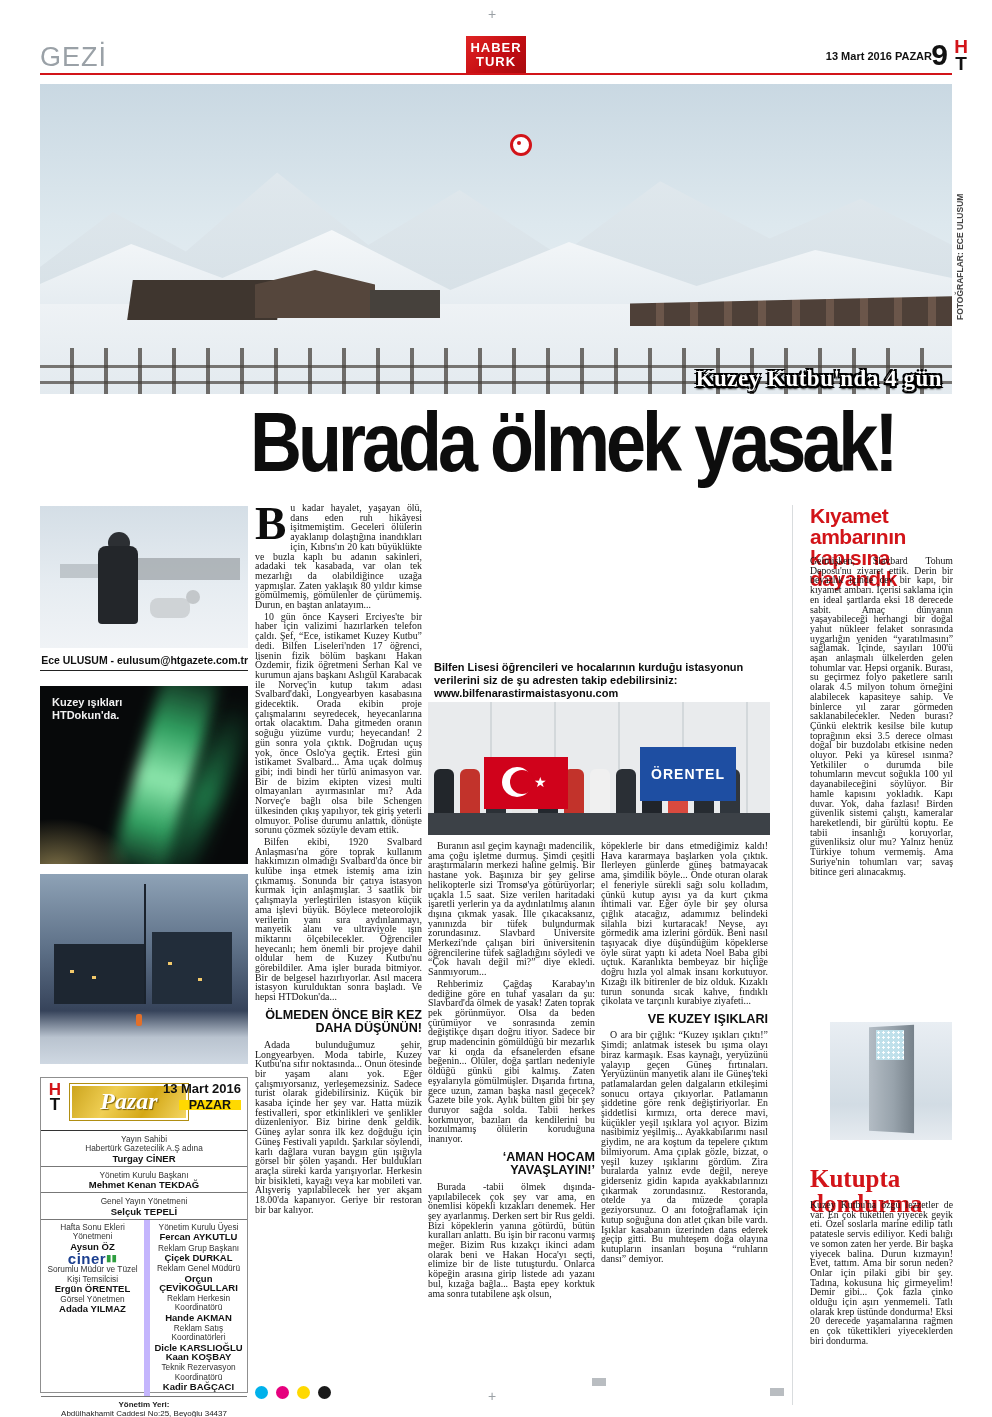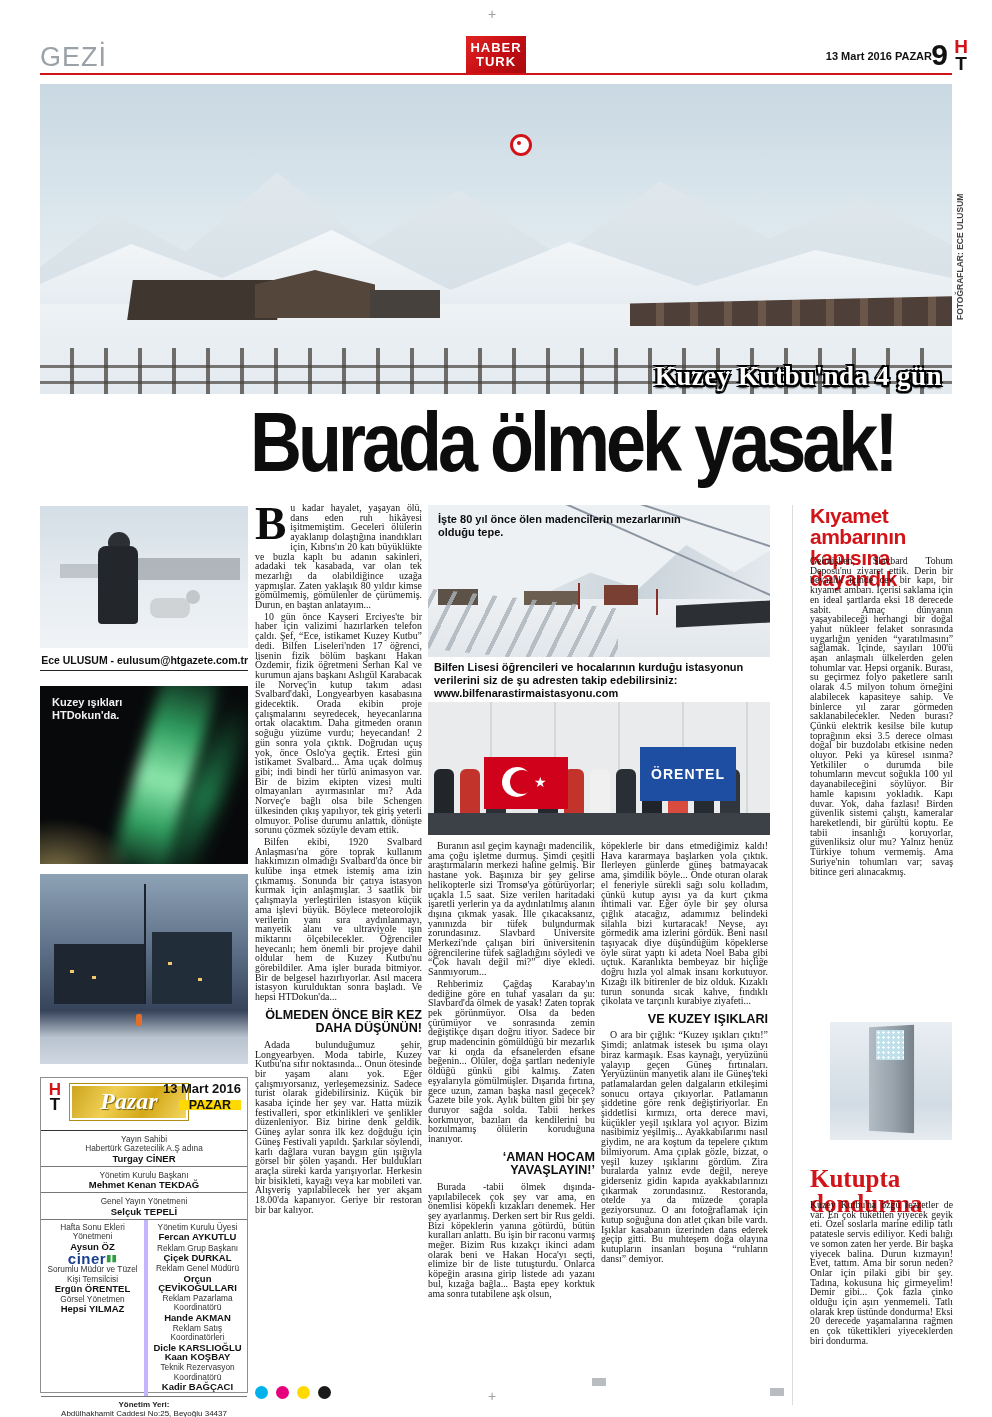--- a/index.html
+++ b/index.html
@@ -41,21 +41,21 @@
      background:repeating-linear-gradient(90deg,#4e4038 0 26px,#6b564a 26px 34px);
      clip-path:polygon(0 25%,100% 0,100% 100%,0 100%);}
   .fence{position:absolute;left:0;bottom:0;width:100%;height:46px;
      background:repeating-linear-gradient(90deg,transparent 0 30px,rgba(70,65,60,.75) 30px 34px);}
   .fence-rail{position:absolute;left:0;bottom:26px;width:100%;height:3px;background:rgba(70,65,60,.7);}
   .fence-rail.r2{bottom:10px;}
   .emblem{position:absolute;left:470px;top:50px;width:16px;height:16px;border-radius:50%;
      background:#fff;border:3px solid #d21419;}
   .emblem:after{content:"";position:absolute;left:4px;top:4px;width:4px;height:4px;border-radius:50%;background:#d21419;}
   .kicker{position:absolute;right:10px;bottom:2px;font-family:"Liberation Serif",serif;
-     font-weight:bold;font-size:27px;color:#fff;letter-spacing:.5px;
+     font-weight:bold;font-size:23px;color:#fff;letter-spacing:.5px;
      text-shadow:-2px -2px 0 #000,2px -2px 0 #000,-2px 2px 0 #000,2px 2px 0 #000,0 3px 2px #000;}
   
   .headline{position:absolute;left:250px;top:394px;width:710px;font-weight:bold;color:#0d0d0d;
      font-size:72px;letter-spacing:-4px;white-space:nowrap;transform:scaleY(1.16);transform-origin:top left;}
   .lead{position:absolute;left:40px;top:403px;width:214px;font-size:11.6px;line-height:11.3px;color:#1c1c1c;}
   
   .ph-ece{left:40px;top:506px;width:208px;height:142px;}
   .ece-sky{position:absolute;inset:0;background:linear-gradient(180deg,#d4dee6 0%,#e6ecf1 55%,#f0f3f6 100%);}
   .ece-bldg{position:absolute;left:90px;top:52px;width:110px;height:22px;background:#9aa0a4;opacity:.7;}
   .ece-bldg2{position:absolute;left:20px;top:58px;width:50px;height:14px;background:#a7adb2;opacity:.6;}
@@ -153,21 +153,21 @@
      font-family:"Liberation Serif",serif;font-style:italic;font-weight:bold;font-size:24px;
      color:#fff;text-shadow:1px 1px 1px #7a600a;display:flex;align-items:center;justify-content:center;}
   .mh-date{position:absolute;right:6px;top:6px;font-size:13px;font-weight:bold;color:#111;}
   .mh-day{position:absolute;right:6px;top:22px;font-size:12.5px;font-weight:bold;color:#111;
      background:#ffd900;padding:1px 10px 0 10px;}
   .mh-row{padding:4px 4px 3px 4px;border-bottom:1px solid #777;}
   .mh-title{color:#333;}
   .mh-name{font-weight:bold;font-size:9.5px;color:#111;}
   .mh-duo{display:grid;grid-template-columns:1fr 1fr;border-bottom:1px solid #777;}
   .mh-duo .cell{padding:3px 2px;}
-  .mh-duo .cell.right{border-left:4px solid #c4b5fd;}
+  .mh-duo .cell.right{border-left:6px solid #c4b5fd;}
   .ciner{font-weight:bold;font-size:15px;color:#1b3f8f;letter-spacing:.5px;margin:3px 0 2px 0;}
   .ciner .spark{color:#2e9e3f;font-size:9px;vertical-align:top;}
   .mh-entry{margin-bottom:2px;}
   .mh-addr{padding:3px 4px;border-bottom:1px solid #777;font-size:8px;line-height:9px;}
   .mh-addr b{font-size:8px;}
   
   .dots{position:absolute;left:255px;top:1386px;display:flex;gap:8px;}
   .dot{width:13px;height:13px;border-radius:50%;}
   .reg-plus{position:absolute;color:#9aa0a5;font-size:14px;}
   .reg-square{position:absolute;width:14px;height:8px;background:#b9bdc1;}
@@ -268,38 +268,38 @@
           <div class="mh-title">Hafta Sonu Ekleri Yönetmeni</div>
           <div class="mh-name">Aysun ÖZ</div>
         </div>
         <div class="ciner"><span>ciner</span><span class="spark">▮▮</span></div>
         <div class="mh-entry">
           <div class="mh-title">Sorumlu Müdür ve Tüzel Kişi Temsilcisi</div>
           <div class="mh-name">Ergün ÖRENTEL</div>
         </div>
         <div class="mh-entry">
           <div class="mh-title">Görsel Yönetmen</div>
-          <div class="mh-name">Hepsi YILMAZ</div>
+          <div class="mh-name">Adada YILMAZ</div>
         </div>
       </div>
       <div class="cell right">
         <div class="mh-entry">
           <div class="mh-title">Yönetim Kurulu Üyesi</div>
           <div class="mh-name">Fercan AYKUTLU</div>
         </div>
         <div class="mh-entry">
           <div class="mh-title">Reklam Grup Başkanı</div>
           <div class="mh-name">Çiçek DURKAL</div>
         </div>
         <div class="mh-entry">
           <div class="mh-title">Reklam Genel Müdürü</div>
           <div class="mh-name">Orçun ÇEVİKOĞULLARI</div>
         </div>
         <div class="mh-entry">
-          <div class="mh-title">Reklam Pazarlama Koordinatörü</div>
+          <div class="mh-title">Reklam Herkesin Koordinatörü</div>
           <div class="mh-name">Hande AKMAN</div>
         </div>
         <div class="mh-entry">
           <div class="mh-title">Reklam Satış Koordinatörleri</div>
           <div class="mh-name">Dicle KARSLIOĞLU</div>
           <div class="mh-name">Kaan KOŞBAY</div>
         </div>
         <div class="mh-entry">
           <div class="mh-title">Teknik Rezervasyon Koordinatörü</div>
           <div class="mh-name">Kadir BAĞÇACI</div>
@@ -315,35 +315,20 @@
   </div>
 
   <div class="col col1">
     <p><span class="dropcap">B</span><span>u kadar hayalet, yaşayan ölü, dans eden ruh hikâyesi işitmemiştim. Geceleri ölülerin ayaklanıp dolaştığına inandıkları için, Kıbrıs'ın 20 katı büyüklükte ve buzla kaplı bu adanın sakinleri, adadaki tek kasabada, var olan tek mezarlığı da olabildiğince uzağa yapmışlar. Zaten yaklaşık 80 yıldır kimse gömülmemiş, gömülenler de çürümemiş. Durun, en baştan anlatayım...</span></p>
     <p class="indent">10 gün önce Kayseri Erciyes'te bir haber için valizimi hazırlarken telefon çaldı. Şef, “Ece, istikamet Kuzey Kutbu” dedi. Bilfen Liseleri'nden 17 öğrenci, lisenin fizik bölüm başkanı Hakan Özdemir, fizik öğretmeni Serhan Kal ve kurumun ajans başkanı Aslıgül Karabacak ile Norveç'in kutup takım adası Svalbard'daki, Longyearbyen kasabasına gidecektik. Orada ekibin proje çalışmalarını seyredecek, heyecanlarına ortak olacaktım. Daha gitmeden oranın soğuğu yüzüme vurdu; heyecandan! 2 gün sonra yola çıktık. Doğrudan uçuş yok, önce Oslo'ya geçtik. Ertesi gün istikamet Svalbard... Ama uçak dolmuş gibi; indi bindi her türlü animasyon var. Bir de bizim ekipten vizesi multi olmayanları ayırmasınlar mı? Ada Norveç'e bağlı olsa bile Schengen ülkesinden çıkış yapılıyor, tek giriş yeterli olmuyor. Polise durumu anlattık, dönüşte sorunu çözmek sözüyle devam ettik.</p>
     <p class="indent">Bilfen ekibi, 1920 Svalbard Anlaşması'na göre toprak kullanım hakkımızın olmadığı Svalbard'da önce bir kulübe inşa etmek istemiş ama izin çıkmamış. Sonunda bir çatıya istasyon kurmak için anlaşmışlar. 3 saatlik bir çalışmayla yerleştirilen istasyon küçük ama işlevi büyük. Böylece meteorolojik verilerin yanı sıra aydınlanmayı, manyetik alanı ve ultraviyole ışın miktarını ölçebilecekler. Öğrenciler heyecanlı; hem önemli bir projeye dahil oldular hem de Kuzey Kutbu'nu görebildiler. Ama işler burada bitmiyor. Bir de belgesel hazırlıyorlar. Asıl macera istasyon kurulduktan sonra başladı. Ve hepsi HTDokun'da...</p>
     <div class="subhead">ÖLMEDEN ÖNCE BİR KEZ DAHA DÜŞÜNÜN!</div>
     <p class="indent">Adada bulunduğumuz şehir, Longyearbyen. Moda tabirle, Kuzey Kutbu'na sıfır noktasında... Onun ötesinde bir yaşam alanı yok. Eğer çalışmıyorsanız, yerleşemezsiniz. Sadece turist olarak gidebilirsiniz. Küçük bir kasaba içinde her şey var. Hatta müzik festivalleri, spor etkinlikleri ve şenlikler düzenleniyor. Biz birine denk geldik. Güneş aylar sonra ilk kez doğduğu için Güneş Festivali yapıldı. Şarkılar söylendi, karlı dağlara vuran baygın gün ışığıyla görsel bir şölen yaşandı. Her buldukları araçla süreki karda yarışıyorlar. Herkesin bir bisikleti, kayağı veya kar mobileti var. Alışveriş yapılabilecek her yer akşam 18.00'da kapanıyor. Geriye bir restoran bir bar kalıyor.</p>
   </div>
 
-  <div class="photo ph-graves">
-    <div class="graves-sky"></div>
-    <div class="graves-mtn"></div>
-    <div class="graves-snow"></div>
-    <div class="g-cable"></div>
-    <div class="g-cable c2"></div>
-    <div class="g-bldg1"></div>
-    <div class="g-bldg2"></div>
-    <div class="g-bldg3"></div>
-    <div class="g-wall"></div>
-    <div class="g-pole" style="left:150px;top:78px;"></div>
-    <div class="g-pole" style="left:228px;top:84px;"></div>
-    <div class="g-track"></div>
-    <div class="cap-graves">İşte 80 yıl önce ölen madencilerin mezarlarının olduğu tepe.</div>
-  </div>
   <div class="cap-bilfen">Bilfen Lisesi öğrencileri ve hocalarının kurduğu istasyonun verilerini siz de şu adresten takip edebilirsiniz: www.bilfenarastirmaistasyonu.com</div>
   <div class="photo ph-group">
     <div class="group-wall"></div>
     <div class="people">
       <span class="pp" style="background:#22262b"></span>
       <span class="pp" style="background:#c2332b"></span>
       <span class="pp" style="background:#2b3036"></span>
       <span class="pp" style="background:#e8e8e8"></span>
       <span class="pp" style="background:#23282e"></span>
       <span class="pp" style="background:#c2332b"></span>

